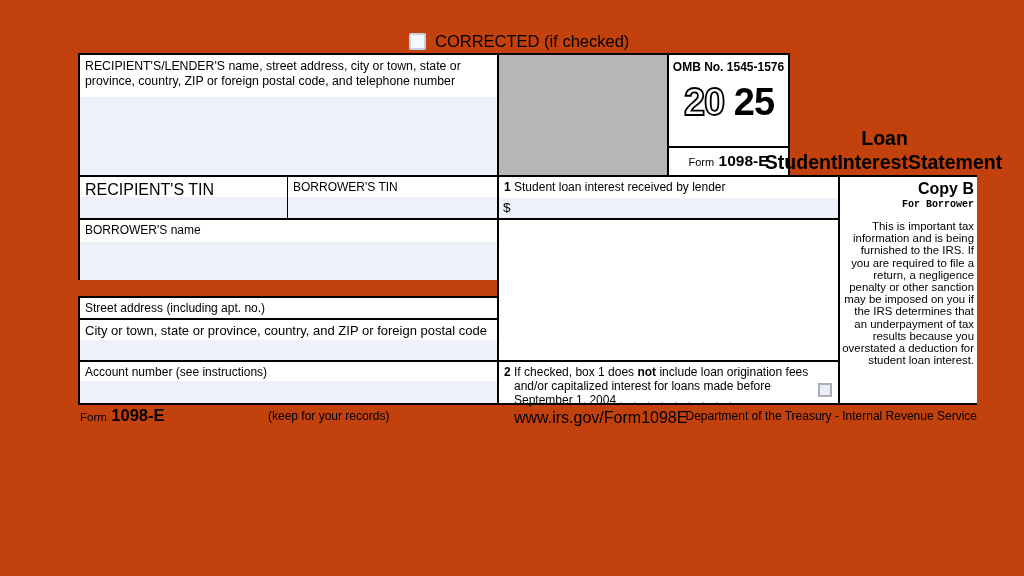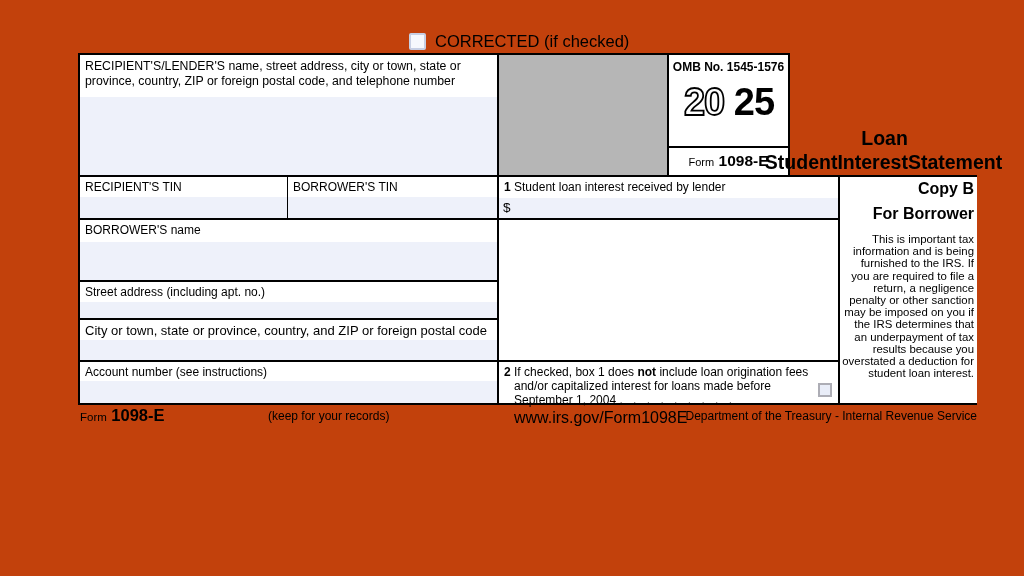--- a/index.html
+++ b/index.html
@@ -72,21 +72,21 @@
   
   .copy-col {
     position: absolute;
     left: 838px; top: 175px; width: 139px; height: 228px;
     border-left: 2px solid #000; border-top: 2px solid #000;
     text-align: right;
     padding: 3px 3px 0 2px;
     background: #fff;
   }
   .copy-title { font-size: 16px; font-weight: bold; }
-  .copy-sub { font-size: 16px; font-weight: bold; margin-top: 7px; }
+  .copy-sub { font-size: 10px; font-weight: bold; margin-top: 1px; font-family: Liberation Mono, monospace; }
   .copy-notice { margin-top: 10px; font-size: 11.4px; line-height: 12.2px; }
 
   
   .box2-text {
     font-size: 12px; line-height: 1.18;
     padding: 3px 26px 0 15px;
     text-indent: -10px;
   }
   .dots { word-spacing: 7px; }
   .box2-check {
@@ -142,21 +142,21 @@
     </div>
   </div>
 
   <div class="title-area">
     <div>Student</div>
     <div>Loan Interest</div>
     <div>Statement</div>
   </div>
 
   <div class="cell bl2 bt2" style="left:78px; top:175px; width:209px; height:43px;">
-    <div class="lbl" style="padding-top:3px; font-size:12px;">RECIPIENT'S TIN</div>
+    <div class="lbl" style="padding-top:3px; font-size:16px;">RECIPIENT'S TIN</div>
     <div class="fill" style="top:20px;"></div>
   </div>
 
   <div class="cell bl1 bt2" style="left:287px; top:175px; width:210px; height:43px;">
     <div class="lbl" style="padding-top:3px; font-size:12px;">BORROWER'S TIN</div>
     <div class="fill" style="top:20px;"></div>
   </div>
 
   <div class="cell bl2 bt2" style="left:497px; top:175px; width:341px; height:43px;">
     <div class="lbl" style="padding-top:3px; font-size:12px;">
@@ -174,21 +174,21 @@
     <div class="copy-notice">This is important tax information and is being furnished to the IRS. If you are required to file a return, a negligence penalty or other sanction may be imposed on you if the IRS determines that an underpayment of tax results because you overstated a deduction for student loan interest.</div>
   </div>
 
   <div class="cell bl2 bt2" style="left:78px; top:218px; width:419px; height:62px;">
     <div class="lbl" style="padding-top:3px; font-size:12px;">BORROWER'S name</div>
     <div class="fill" style="top:22px;"></div>
   </div>
 
   <div class="cell bl2 bt2" style="left:497px; top:218px; width:341px; height:142px;"></div>
 
-  <div class="cell bl2 bt2" style="left:78px; top:280px; width:419px; height:38px;">
+  <div class="cell bl2 bt2" style="left:78px; top:296px; width:419px; height:38px;">
     <div class="lbl" style="padding-top:3px; font-size:12px;">Street address (including apt. no.)</div>
     <div class="fill" style="top:20px;"></div>
   </div>
 
   <div class="cell bl2 bt2" style="left:78px; top:318px; width:419px; height:42px;">
     <div class="lbl" style="padding-top:3px; font-size:13px;">City or town, state or province, country, and ZIP or foreign postal code</div>
     <div class="fill" style="top:20px;"></div>
   </div>
 
   <div class="cell bl2 bt2" style="left:78px; top:360px; width:419px; height:43px;">

